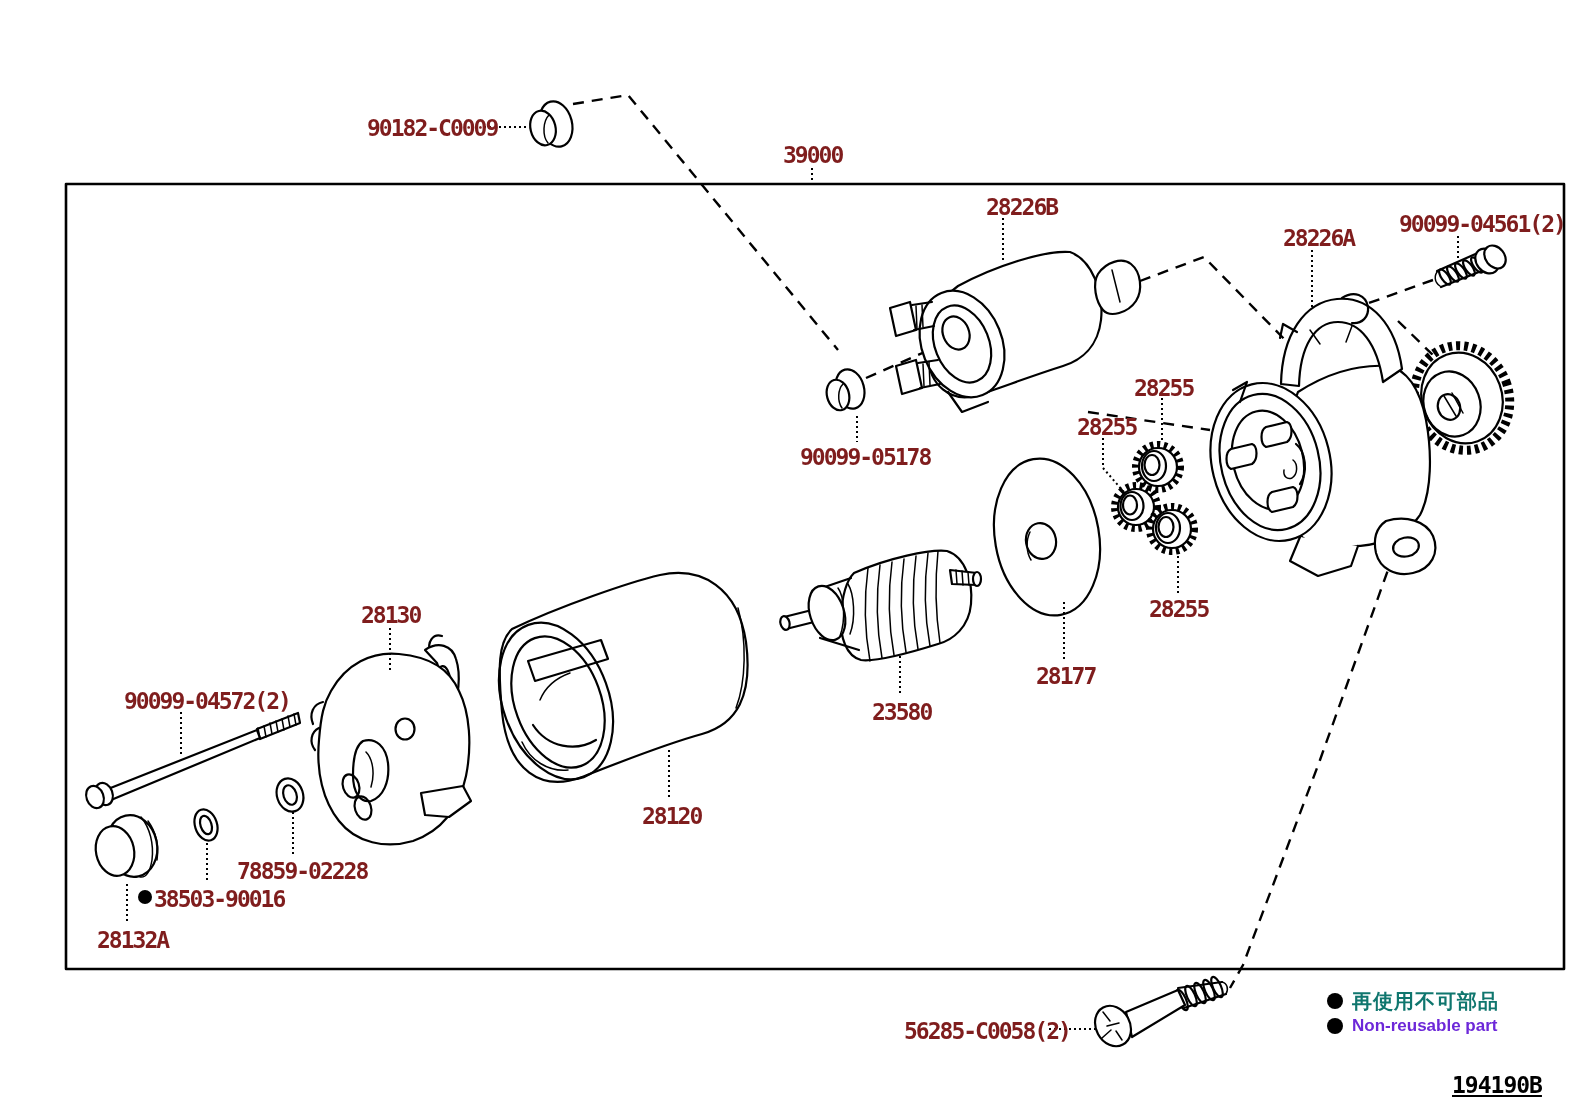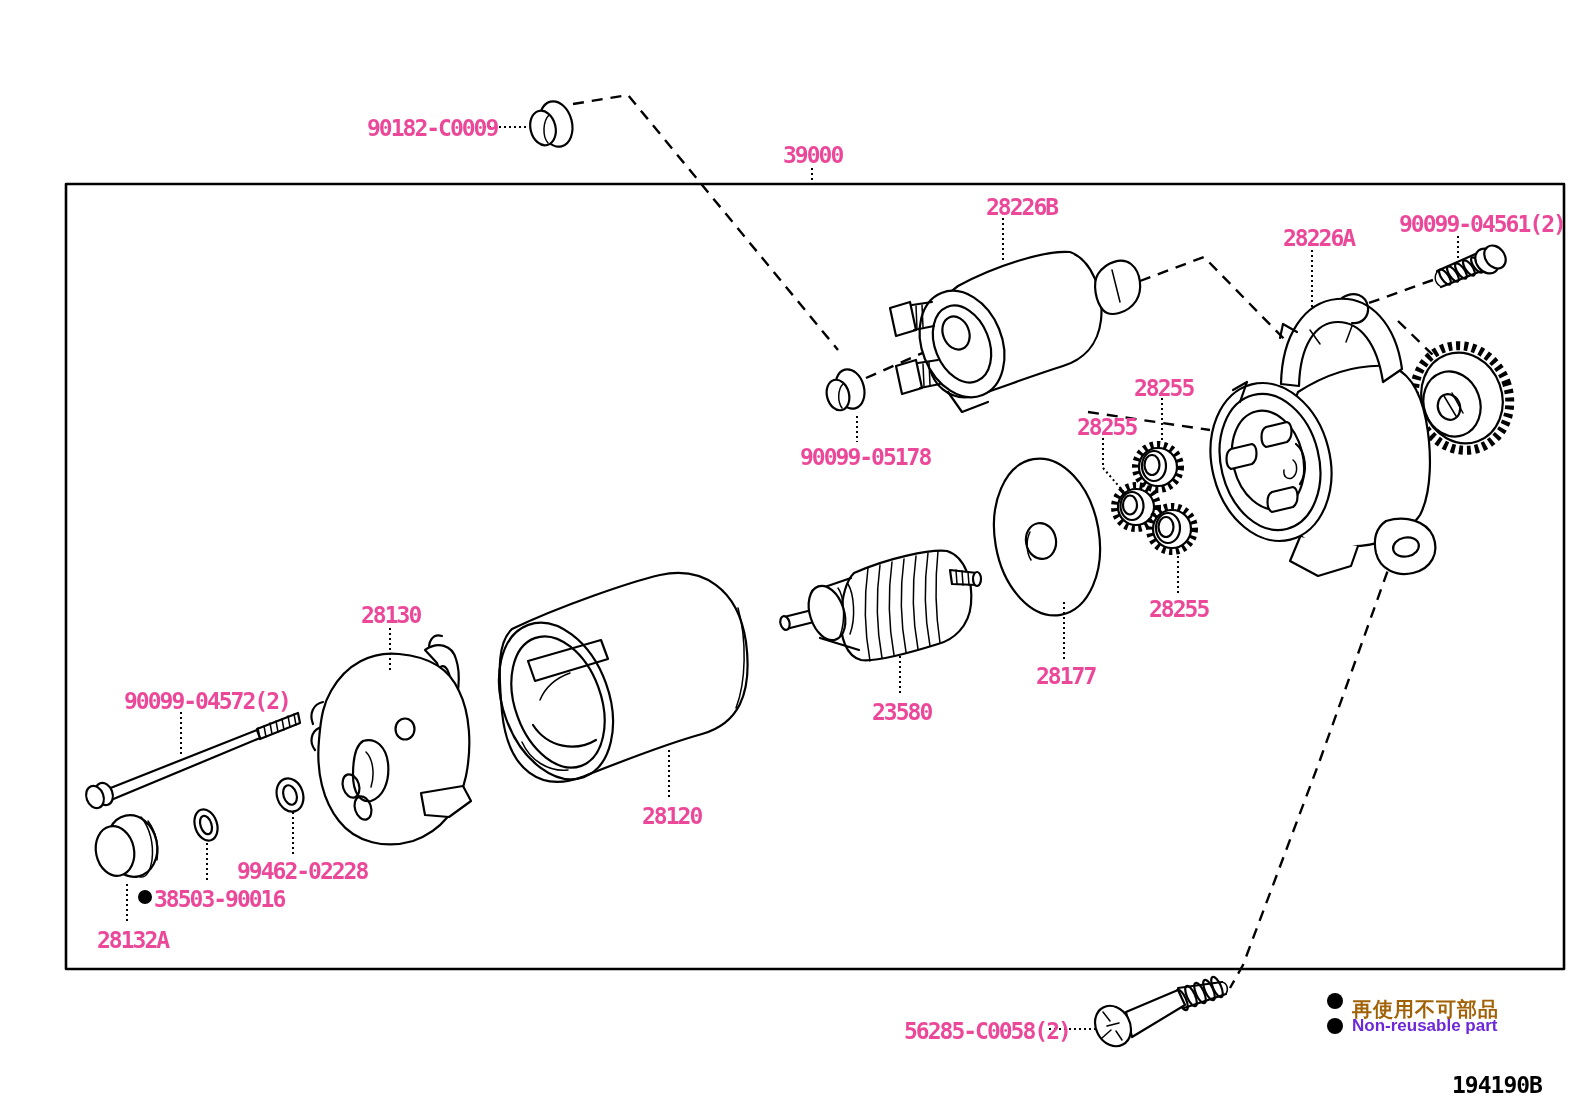--- a/index.html
+++ b/index.html
@@ -1,26 +1,26 @@
 <!DOCTYPE html>
 <html><head>
 <meta charset="utf-8">
 <style>
   html,body{margin:0;padding:0;background:#fff;}
   #stage{position:relative;width:1592px;height:1099px;background:#fff;overflow:hidden;
          font-family:"DejaVu Sans Mono",monospace;color:#000;}
   #art{position:absolute;left:0;top:0;}
   .lbl{position:absolute;font:700 23px "DejaVu Sans Mono",monospace;letter-spacing:-2px;
-       white-space:nowrap;color:#ec4899;}
+       white-space:nowrap;color:#7f1d1d;}
   .lbl-jp{position:absolute;font:700 20px "DejaVu Sans","Liberation Sans",sans-serif;
-       letter-spacing:1px;white-space:nowrap;color:#a16207;margin-top:8px;}
+       letter-spacing:1px;white-space:nowrap;color:#0f766e;}
   .lbl-en{position:absolute;font:700 17px "Liberation Sans",sans-serif;
        white-space:nowrap;color:#6d28d9;}
   .lbl-fig{position:absolute;font:700 23px "DejaVu Sans Mono",monospace;letter-spacing:-1px;
-       white-space:nowrap;color:#000;}
+       white-space:nowrap;color:#000;text-decoration:underline;}
   
   .ln{fill:none;stroke:#000;stroke-width:2.2;stroke-linecap:round;stroke-linejoin:round;}
   .ln1{fill:none;stroke:#000;stroke-width:1.5;stroke-linecap:round;stroke-linejoin:round;}
   .fw{fill:#fff;stroke:#000;stroke-width:2.2;stroke-linejoin:round;stroke-linecap:round;}
   .dash{fill:none;stroke:#000;stroke-width:2.4;stroke-dasharray:11 8;stroke-linecap:butt;}
   .dot{fill:none;stroke:#000;stroke-width:2;stroke-dasharray:2 3;stroke-linecap:butt;}
   .teeth{fill:#fff;stroke:#000;stroke-width:8;stroke-dasharray:3.2 3.6;}
   .teeth2{fill:#fff;stroke:#000;stroke-width:9;stroke-dasharray:4 4;}
   .blk{fill:#000;stroke:none;}
 </style>
@@ -268,21 +268,21 @@
 <div class="lbl" style="left:1399px;top:211px">90099-04561(2)</div>
 <div class="lbl" style="left:800px;top:444px">90099-05178</div>
 <div class="lbl" style="left:1134px;top:375px">28255</div>
 <div class="lbl" style="left:1077px;top:414px">28255</div>
 <div class="lbl" style="left:1149px;top:596px">28255</div>
 <div class="lbl" style="left:1036px;top:663px">28177</div>
 <div class="lbl" style="left:872px;top:699px">23580</div>
 <div class="lbl" style="left:642px;top:803px">28120</div>
 <div class="lbl" style="left:361px;top:602px">28130</div>
 <div class="lbl" style="left:124px;top:688px">90099-04572(2)</div>
-<div class="lbl" style="left:237px;top:858px">99462-02228</div>
+<div class="lbl" style="left:237px;top:858px">78859-02228</div>
 <div class="lbl" style="left:154px;top:886px">38503-90016</div>
 <div class="lbl" style="left:97px;top:927px">28132A</div>
 <div class="lbl" style="left:904px;top:1018px">56285-C0058(2)</div>
 
 <div class="lbl-jp" style="left:1352px;top:988px">再使用不可部品</div>
 <div class="lbl-en" style="left:1352px;top:1016px">Non-reusable part</div>
 <div class="lbl-fig" style="left:1452px;top:1072px">194190B</div>
 
 </div>
 

